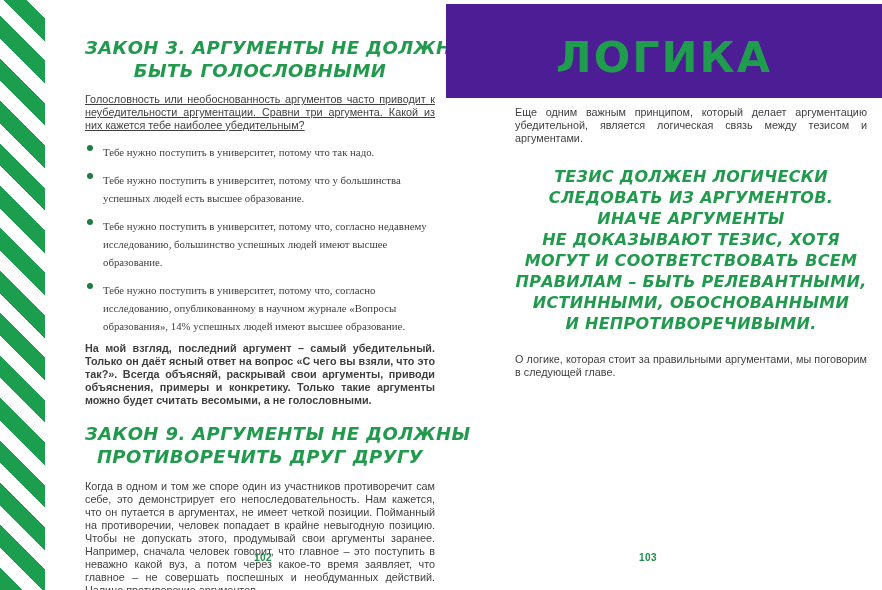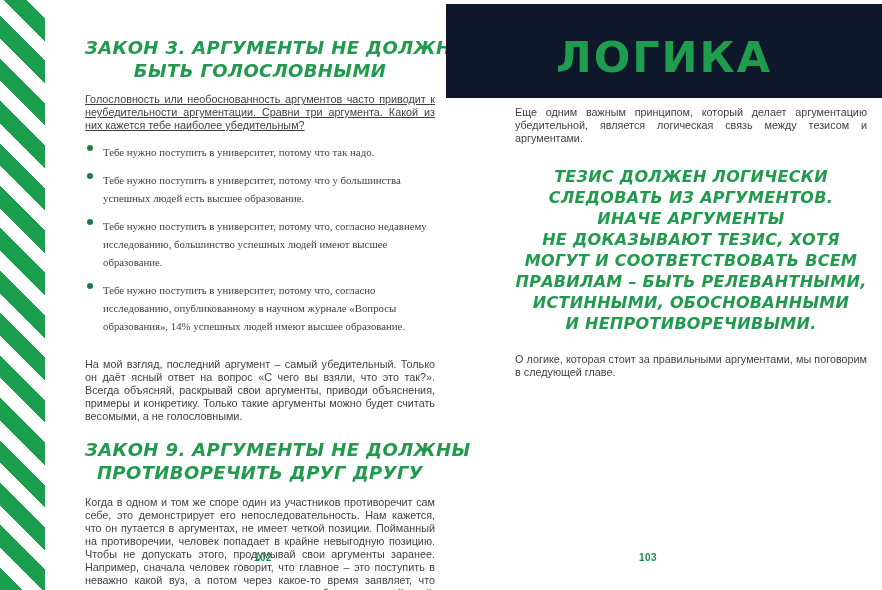--- a/index.html
+++ b/index.html
@@ -29,28 +29,28 @@
     margin:0;font-size:10.8px;line-height:13px;color:#3f3f3f;
     text-align:justify;
   }
   .p-intro{margin-top:11px;text-decoration:underline;}
   .bullet-list{list-style:none;margin:6px 0 0 0;padding:0;font-family:Liberation Serif, serif;}
   .bullet-list li{position:relative;padding-left:18px;margin-top:10px;}
   .bullet-list .dot{
     position:absolute;left:2px;top:3px;width:6px;height:6px;border-radius:50%;
     background:#1d7d43;
   }
-  .p-conclusion{margin-top:24px;}
+  .p-conclusion{margin-top:8px;font-weight:bold;}
   .heading2{margin-top:15px;}
   .p-law4{margin-top:12px;}
 
   
   .banner{
     position:absolute;left:446px;top:4px;width:436px;height:94px;
-    background:#0f172a;display:flex;justify-content:center;align-items:center;
+    background:#4c1d95;display:flex;justify-content:center;align-items:center;
   }
   .chapter-title{
     color:#1f9c4e;font-family:"DejaVu Sans", sans-serif;font-weight:bold;
     font-size:43px;letter-spacing:2px;transform:translateY(6px);
   }
   .right-col{position:absolute;left:515px;top:106px;width:352px;}
   .quote{
     margin:21px 0 0 -34px;width:420px;text-align:center;
     color:#219a4e;font-family:"DejaVu Sans", sans-serif;
     font-weight:bold;font-style:italic;

